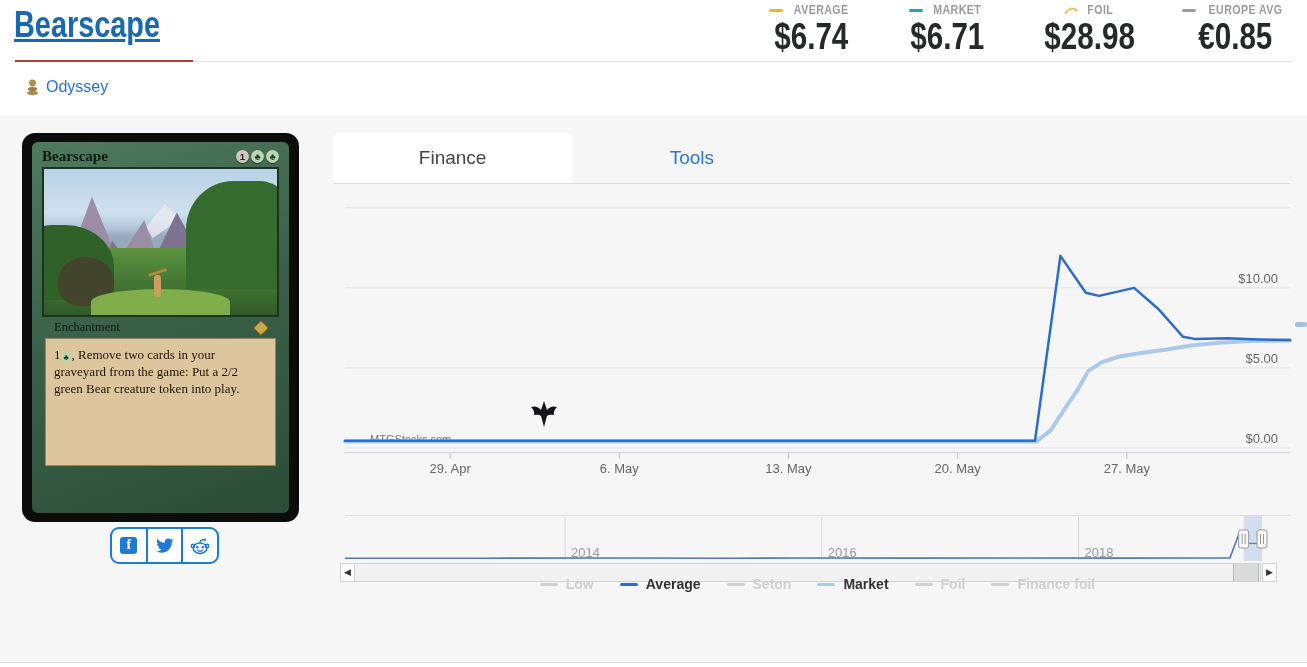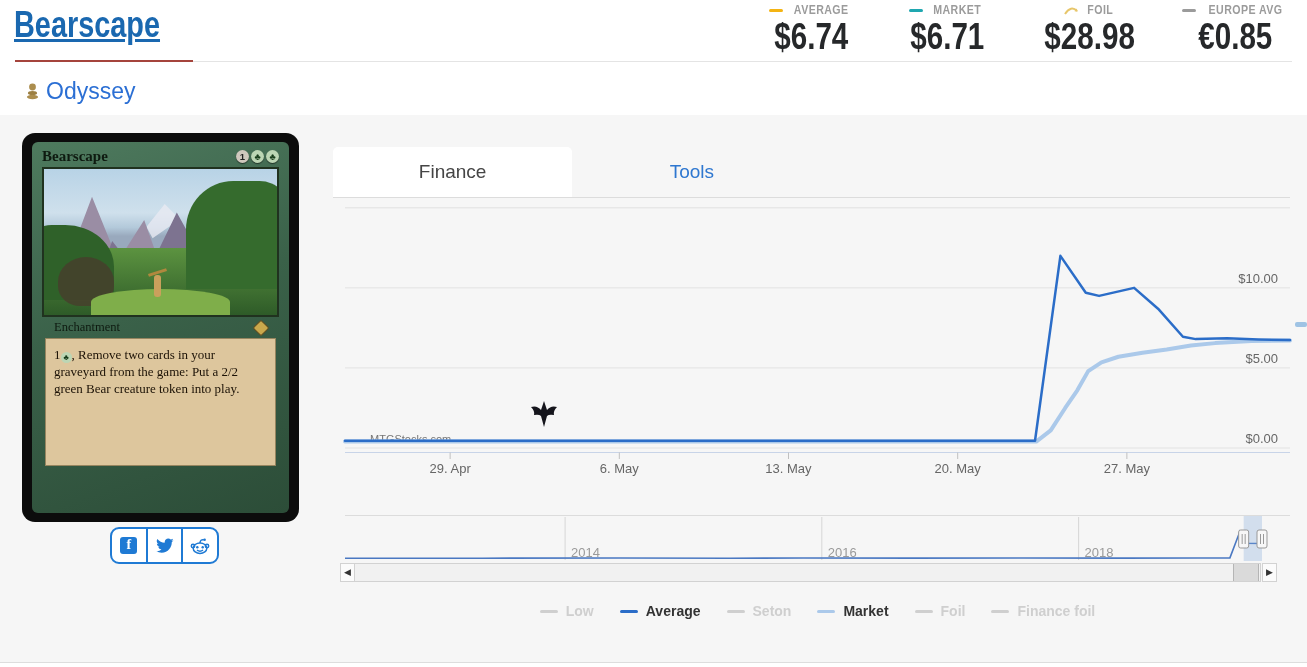--- a/index.html
+++ b/index.html
@@ -6,21 +6,21 @@
   html,body { width:1307px; height:667px; font-family:"Liberation Sans","DejaVu Sans",sans-serif; background:#fff; overflow:hidden; }
   #stage { position:relative; width:1307px; height:667px; background:#fff; }
 
   
   .header { position:absolute; left:0; top:0; width:1307px; height:115px; background:#fff; }
   .page-title { position:absolute; left:14px; top:4px; font-size:37px; font-weight:bold; color:#1a68b0;
                 text-decoration:underline; transform:scaleX(.78); transform-origin:left top; letter-spacing:0; cursor:pointer; }
   .rule-gray { position:absolute; left:15px; top:61px; width:1277px; height:1px; background:#e4e4e4; }
   .rule-red  { position:absolute; left:15px; top:60px; width:178px; height:2px; background:#a5443c; }
   .set-row { position:absolute; left:26px; top:78px; display:flex; align-items:center; gap:7px; }
-  .set-link { font-size:23px; color:#2b6fd4; cursor:pointer; }
+  .set-link { font-size:16px; color:#2b6fd4; cursor:pointer; }
 
   .stats { position:absolute; right:18px; top:3px; display:flex; gap:36px; }
   .stat { text-align:center; min-width:100px; }
   .stat-label { display:flex; align-items:center; justify-content:center; gap:6px;
                 font-size:12.5px; font-weight:bold; color:#9b9b9b; letter-spacing:.5px; }
   .stat-label .lbl { display:inline-block; transform:scaleX(.85); }
   .stat-dash { width:14px; height:3px; border-radius:2px; }
   .stat-value { font-size:37px; font-weight:bold; color:#26282a; line-height:1.0; margin-top:1px;
                 display:inline-block; transform:scaleX(.8); }
 
@@ -66,36 +66,36 @@
 
   
   .social { position:absolute; left:110px; top:412px; width:109px; height:37px; background:#fff;
             border:2px solid #1f7ad4; border-radius:9px; display:flex; overflow:hidden; }
   .social-btn { flex:1; display:flex; align-items:center; justify-content:center; cursor:pointer; }
   .social-btn + .social-btn { border-left:2px solid #1f7ad4; }
   .fb-box { width:17px; height:17px; background:#1f7ad4; border-radius:3px; color:#fff; text-align:center;
             font-family:"Liberation Serif",serif; font-weight:bold; font-size:14px; line-height:16px; }
 
   
-  .tabs { position:absolute; left:333px; top:32px; width:957px; height:51px; display:flex; border-bottom:1px solid #dcdcdc; }
+  .tabs { position:absolute; left:333px; top:18px; width:957px; height:51px; display:flex; border-bottom:1px solid #dcdcdc; }
   .tab { width:25%; text-align:center; line-height:50px; font-size:19px; color:#2e77d0; cursor:pointer; }
   .tab.active { background:#fff; color:#454545; border-radius:5px 5px 0 0; cursor:default; }
 
   
   #main-chart { position:absolute; left:345px; top:80px; overflow:visible; }
   #nav-chart  { position:absolute; left:345px; top:400px; overflow:visible; }
 
   .scrollbar { position:absolute; left:340px; top:448px; width:937px; height:19px; }
   .sb-track { position:absolute; left:14px; right:16px; top:0; height:19px; background:#f1f1f1; border:1px solid #d2d2d2; }
   .sb-btn { position:absolute; top:0; width:15px; height:19px; background:#fbfbfb; border:1px solid #d2d2d2;
             font-size:9px; color:#333; text-align:center; line-height:17px; cursor:pointer; }
   .sb-left { left:0; } .sb-right { right:0; }
   .sb-thumb { position:absolute; right:18px; top:1px; width:26px; height:17px; background:#dadada; border-left:1px solid #b5b5b5; border-right:1px solid #b5b5b5; cursor:grab; }
 
-  .legend { position:absolute; left:345px; top:488px; width:945px; display:flex; justify-content:center; gap:26px; align-items:center; }
+  .legend { position:absolute; left:345px; top:461px; width:945px; display:flex; justify-content:center; gap:26px; align-items:center; }
   .legend-item { display:flex; align-items:center; gap:8px; cursor:pointer; }
   .legend-item .dash { width:18px; height:3px; border-radius:2px; background:#cfcfcf; }
   .legend-item .lg-label { font-size:14px; font-weight:bold; color:#cfcfcf; }
   .legend-item.on .lg-label { color:#333; }
 
   .edge-tick { position:absolute; left:1295px; top:322px; width:12px; height:5px; background:#9fc3e4; border-radius:2px; }
   .bottom-strip { position:absolute; left:0; top:663px; width:1307px; height:4px; background:#fff; }
 </style>
 </head>
 <body>

